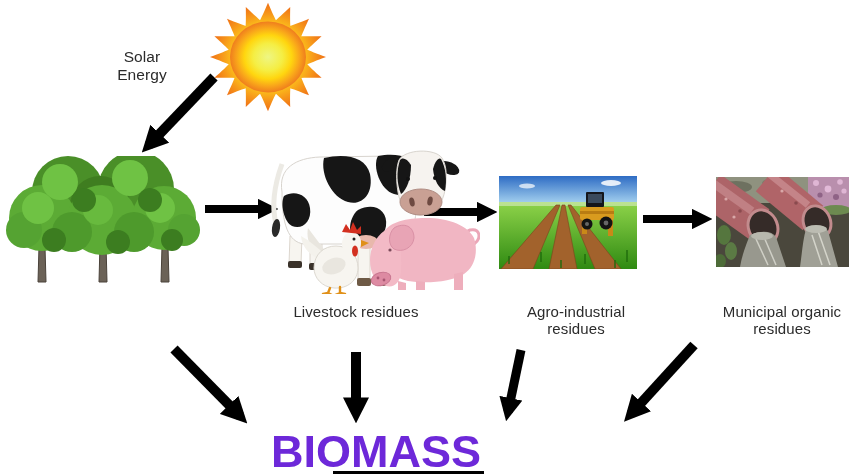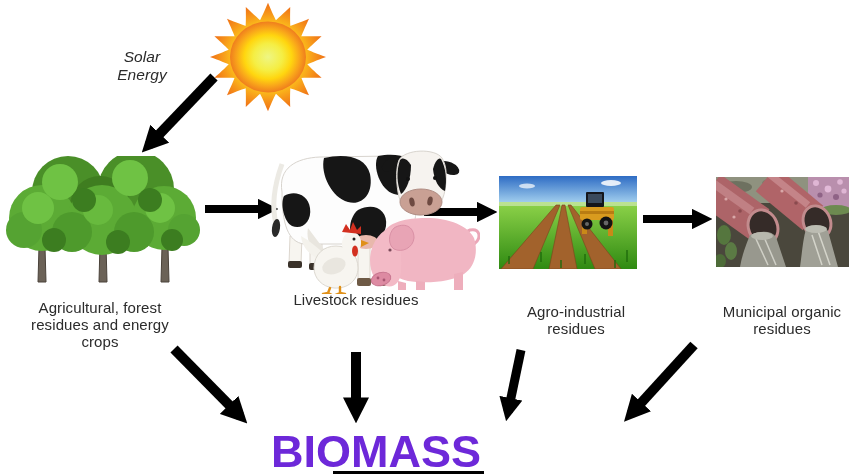--- a/index.html
+++ b/index.html
@@ -254,25 +254,24 @@
     <g>
       <path d="M34,58 C46,53 56,54 60,60 L70,90 L24,90 C26,78 30,68 34,58 Z" fill="#98988e"></path>
       <path d="M40,62 L52,88 M48,60 L60,88" stroke="#cfcfc6" stroke-width="1.5"></path>
       <ellipse cx="46" cy="59" rx="11" ry="4" fill="#b8b8ae"></ellipse>
       <path d="M90,52 C100,47 108,48 112,54 L122,90 L84,90 C86,76 87,62 90,52 Z" fill="#a0a096"></path>
       <path d="M96,58 L106,88 M102,54 L114,88" stroke="#d4d4ca" stroke-width="1.5"></path>
       <ellipse cx="100" cy="52" rx="11" ry="4" fill="#bcbcb2"></ellipse>
     </g>
   </svg>
 
-  <div class="label solar-label" style="left:102px;top:48px;width:80px;font-style:italic;">Solar Energy</div>
-
-  <div class="label" style="left:14px;top:300px;width:172px;">Agricultural, forest residues and energy crops</div>
-
-  <div class="label" style="left:286px;top:292px;width:140px;">Livestock residues</div>
+  <div class="label solar-label" style="left:102px;top:48px;width:80px;">Solar Energy</div>
+
+
+  <div class="label" style="left:286px;top:304px;width:140px;">Livestock residues</div>
 
   <div class="label" style="left:516px;top:304px;width:120px;">Agro-industrial residues</div>
 
   <div class="label" style="left:707px;top:304px;width:150px;">Municipal organic residues</div>
 
   <div class="biomass">BIOMASS</div>
 
   <div class="cut-bar"></div>
 
 </div>

